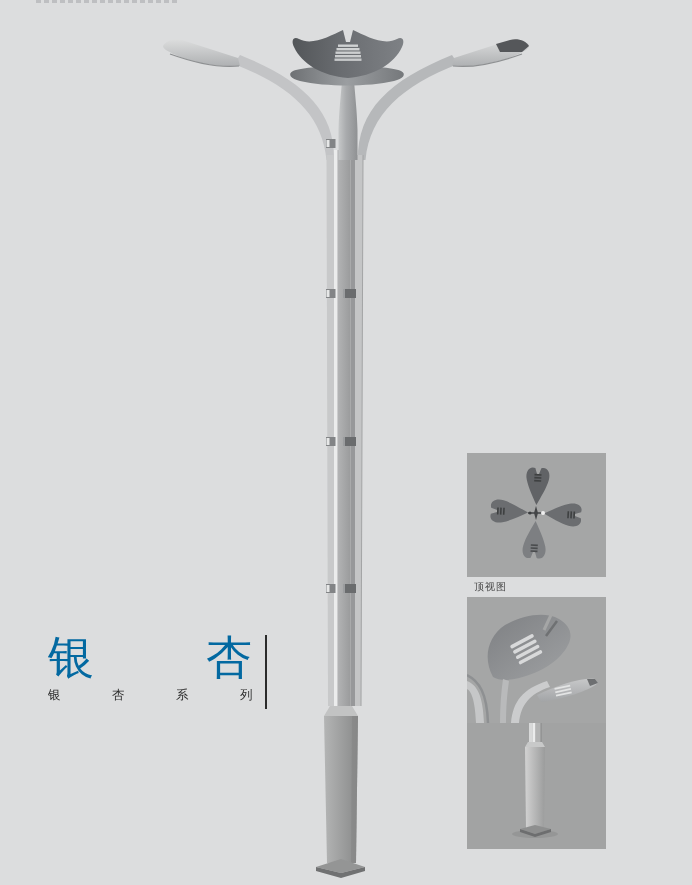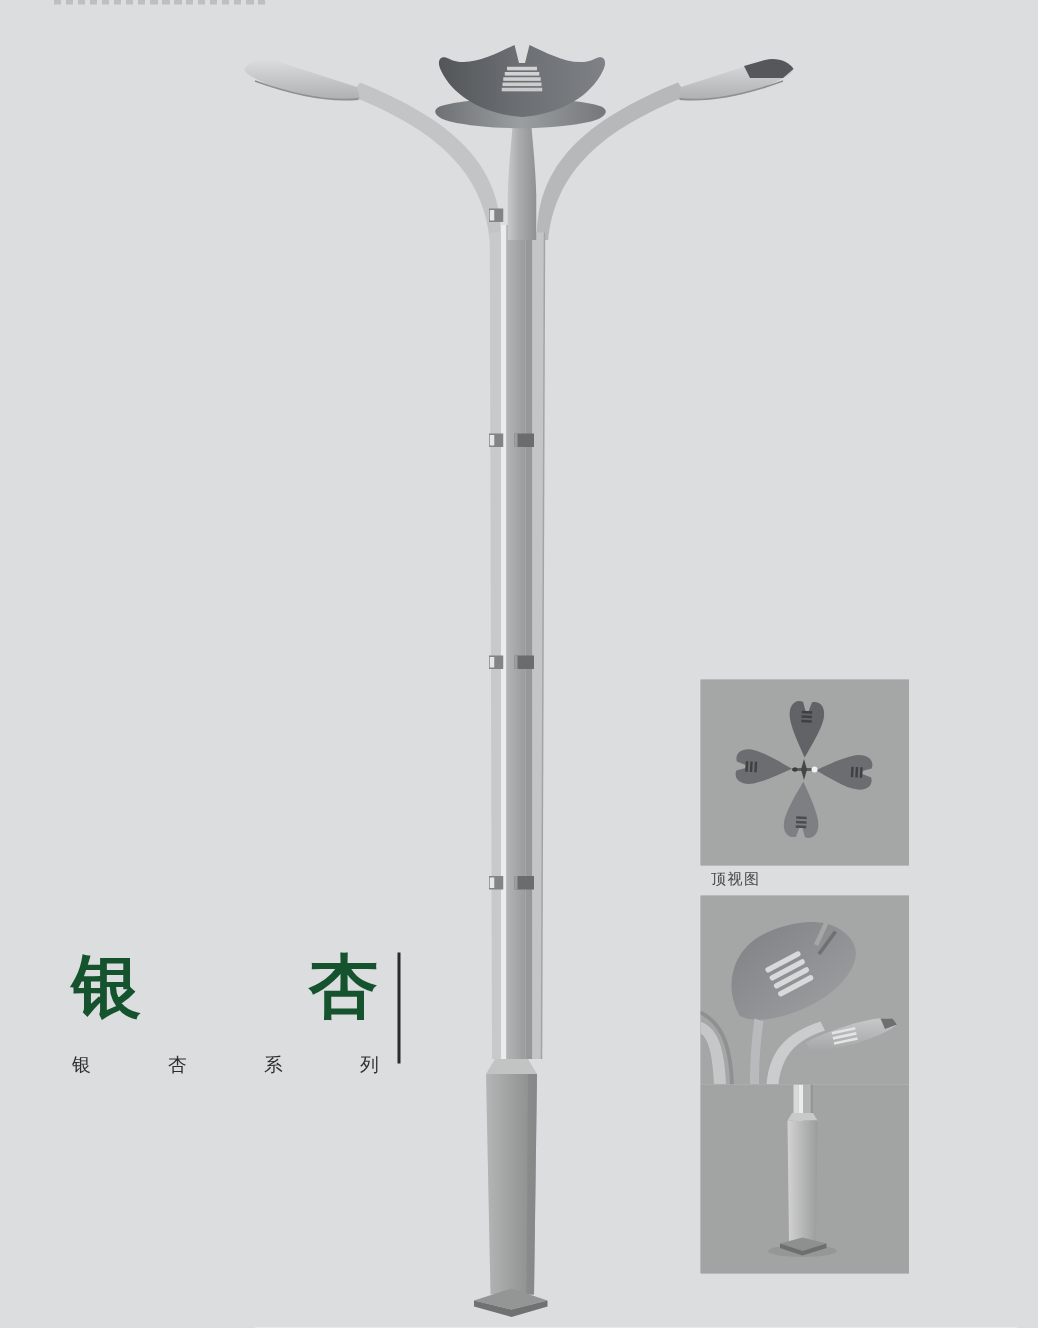--- a/index.html
+++ b/index.html
@@ -14,28 +14,28 @@
   .top-fragment{
     position:absolute;left:36px;top:0;width:142px;height:3px;
     background:repeating-linear-gradient(90deg,#b4b5b8 0 5px,rgba(0,0,0,0) 5px 8px);
     opacity:.75;
   }
   .lamp-svg{position:absolute;left:0;top:0;}
 
   
   .title-block{position:absolute;left:48px;top:634px;width:230px;}
   .title-main{
-    font-size:46px;line-height:1;color:#14532d;
-    letter-spacing:112px;white-space:nowrap;font-weight:700;
+    font-size:46px;line-height:1;color:#0369a1;
+    letter-spacing:112px;white-space:nowrap;font-weight:400;
   }
   .title-divider{
     position:absolute;left:217px;top:1px;width:2px;height:74px;background:#2b2b2b;
   }
   .title-series{
-    margin-top:24px;font-size:12.5px;line-height:1;color:#2e2e2e;
+    margin-top:9px;font-size:12.5px;line-height:1;color:#2e2e2e;
     letter-spacing:51.5px;white-space:nowrap;font-weight:500;
   }
 
   
   .panels{position:absolute;left:467px;top:453px;width:165px;}
   .panel{width:139px;background:#a5a6a6;position:relative;}
   .panel svg{display:block;}
   .panel-label{
     font-size:10px;line-height:12px;color:#474747;
     padding:4px 0 4px 7px;letter-spacing:1px;

